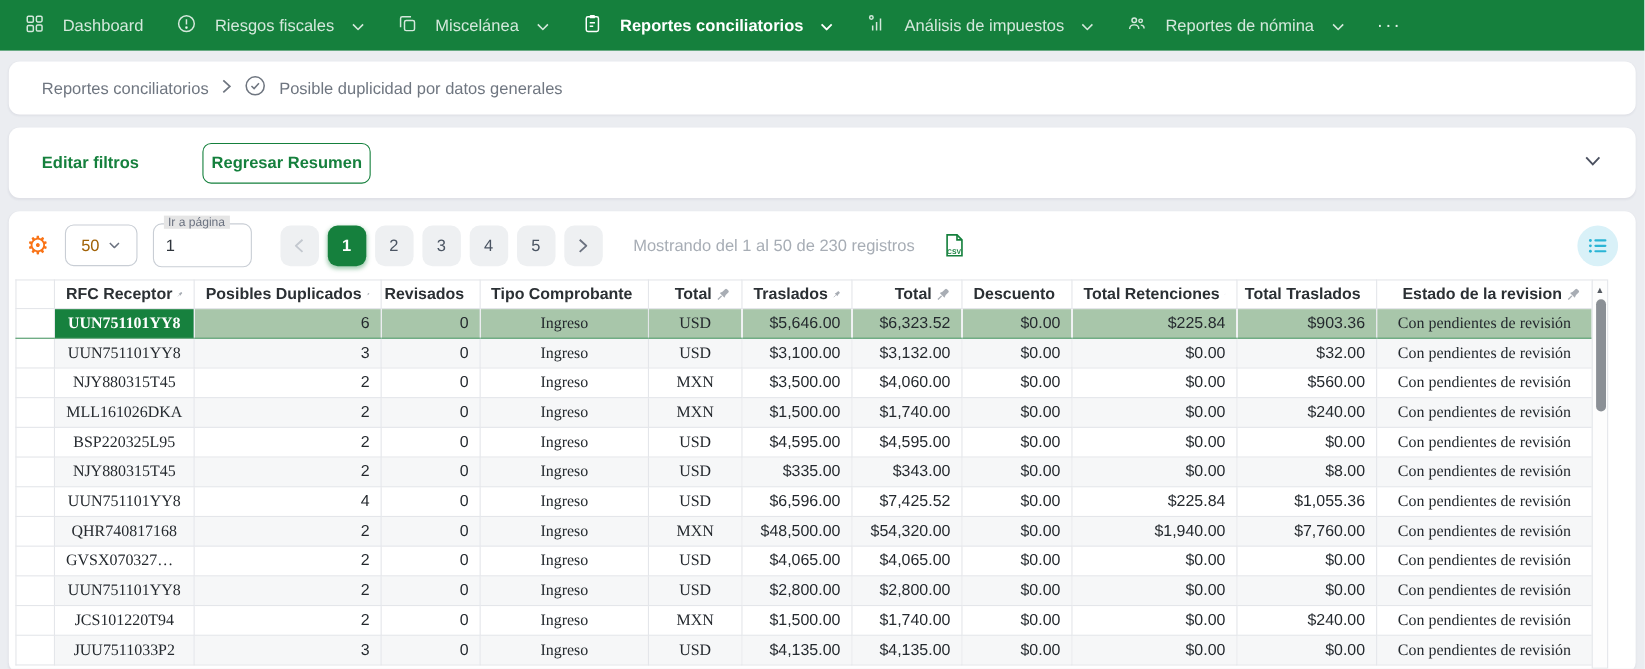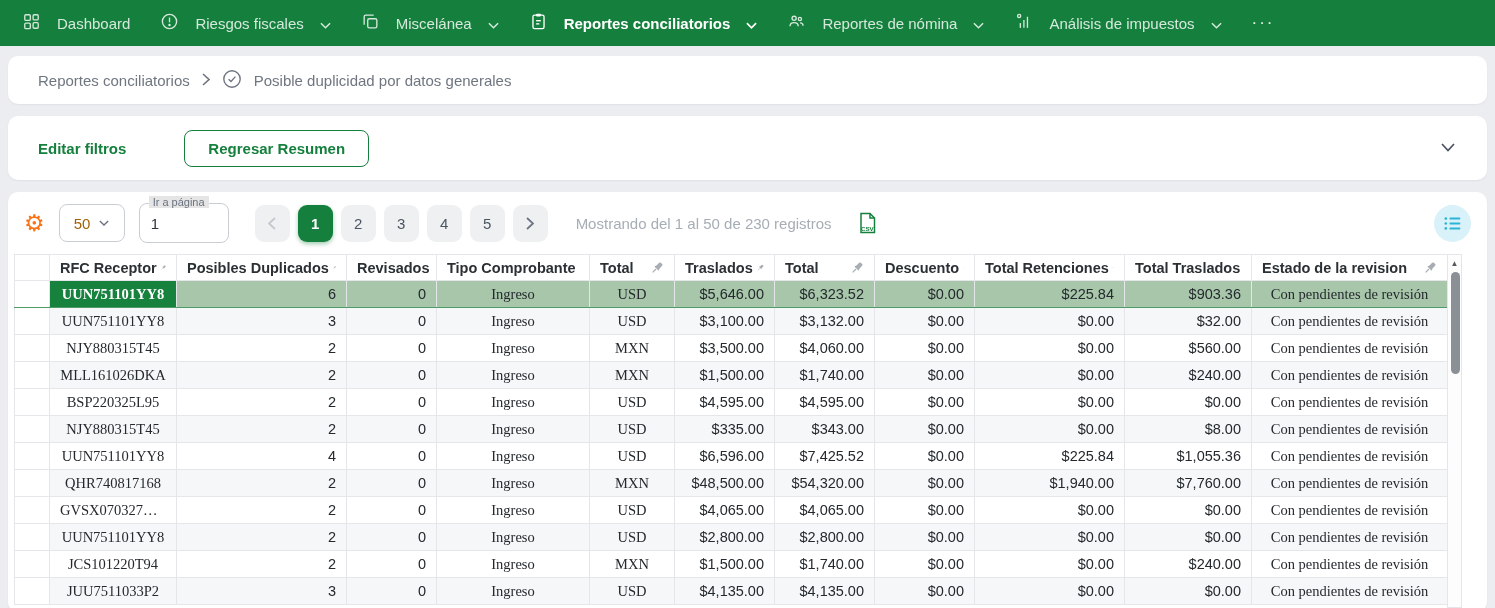--- a/index.html
+++ b/index.html
@@ -16,21 +16,21 @@
   .nav-more { color:rgba(255,255,255,.9); font-size:17px; letter-spacing:2px; cursor:pointer; }
 
   
   .card { background:#fff; border-radius:10px; box-shadow:0 1px 2px rgba(30,40,60,.06); }
   .crumbbar { margin:10px 8px 0; height:48px; display:flex; align-items:center; gap:12px;
     padding:0 30px; color:#6f7680; font-size:15px; }
   .crumbbar .crumb { cursor:pointer; }
   .filterbar { margin:12px 8px 11px; height:64px; display:flex; align-items:center; padding:0 30px; position:relative; }
   .link-green { color:var(--nav-green); font-weight:700; font-size:15px; cursor:pointer; }
   .btn-outline { margin-left:58px; border:1px solid var(--nav-green); color:var(--nav-green);
-    font-weight:700; font-size:15px; background:#fff; border-radius:8px; padding:9px 23px; cursor:pointer; }
+    font-weight:700; font-size:15px; background:#fff; border-radius:8px; padding:9px 7px; cursor:pointer; }
   .collapse-chev { position:absolute; right:32px; top:22px; cursor:pointer; color:#4b5160; }
 
   .maincard { margin:12px 8px 0; height:420px; padding:0 6px; position:relative; overflow:hidden; }
 
   
   .toolbar { height:62px; display:flex; align-items:center; padding:0 10px; gap:14px; }
   .gear { color:var(--orange); font-size:23px; line-height:1; cursor:pointer; }
   .pagesize { width:66px; height:38px; border:1px solid #c9ced5; border-radius:8px; display:flex;
     align-items:center; justify-content:center; gap:9px; font-size:15px; color:#a16207; cursor:pointer; background:#fff; }
   .gotobox { width:90px; height:40px; border:1px solid #c9ced5; border-radius:8px; position:relative;
@@ -50,21 +50,21 @@
   .viewbtn { margin-left:auto; width:37px; height:37px; border-radius:50%; background:var(--cyan-bg);
     display:flex; align-items:center; justify-content:center; cursor:pointer; }
 
   
   .tablewrap { position:relative; width:1448px; margin-left:0; }
   table.grid { border-collapse:collapse; table-layout:fixed; width:1433px; background:#fff;
     font-size:14.5px; color:#24292e; }
   .grid th, .grid td { border:1px solid #e4e6ea; height:27px; padding:0 10px; white-space:nowrap;
     overflow:hidden; text-overflow:ellipsis; }
   .grid thead th { font-weight:700; color:#2b3034; background:#fff; height:26px; }
-  .grid thead .hwrap { display:flex; align-items:center; justify-content:space-between; gap:4px; }
+  .grid thead .hwrap { display:flex; align-items:center; justify-content:flex-end; gap:4px; }
   .grid td.al-right { text-align:right; }
   .grid td.al-left { text-align:center;font-family:Liberation Serif, serif; }
   .grid td.lead { background:#fff; }
   .grid tr.striped td { background:#f6f7f8; }
   .grid tr.striped td.lead { background:#fff; }
   .grid tr.selected td { background:var(--sel-row); border-bottom-color:#4e9a68; }
   .grid tr.selected td.lead { background:#fff; }
   .grid tr.selected td.sel-cell { background:var(--sel-cell); color:#fff; font-weight:700; }
   .grid tbody tr { cursor:pointer; }
 
@@ -124,40 +124,40 @@
       </svg></span>
     <span>Reportes conciliatorios</span>
     <span>
       <svg width="11" height="7" viewBox="0 0 12 7" fill="none" stroke="currentColor" stroke-width="1.8">
           <polyline points="1,1 6,6 11,1"></polyline>
         </svg></span>
   </div>
   <div class="nav-item">
     <span>
       <svg width="19" height="19" viewBox="0 0 24 24" fill="none" stroke="currentColor" stroke-width="1.7">
+        <circle cx="6.5" cy="5" r="2"></circle>
+          <line x1="8" y1="20" x2="8" y2="14"></line>
+          <line x1="12.5" y1="20" x2="12.5" y2="10"></line>
+          <line x1="17" y1="20" x2="17" y2="6"></line>
+      </svg></span>
+    <span>Análisis de impuestos</span>
+    <span>
+      <svg width="11" height="7" viewBox="0 0 12 7" fill="none" stroke="currentColor" stroke-width="1.6">
+          <polyline points="1,1 6,6 11,1"></polyline>
+        </svg></span>
+  </div>
+  <div class="nav-item">
+    <span>
+      <svg width="19" height="19" viewBox="0 0 24 24" fill="none" stroke="currentColor" stroke-width="1.7">
         <circle cx="9" cy="8" r="2.6"></circle>
           <circle cx="16.3" cy="8.8" r="2"></circle>
         <path d="M3.8 18c0-3 2.4-4.6 5.2-4.6s5.2 1.6 5.2 4.6"></path>
           <path d="M16.5 13.7c2.4 0 3.8 1.6 3.8 3.8"></path>
       </svg></span>
     <span>Reportes de nómina</span>
-    <span>
-      <svg width="11" height="7" viewBox="0 0 12 7" fill="none" stroke="currentColor" stroke-width="1.6">
-          <polyline points="1,1 6,6 11,1"></polyline>
-        </svg></span>
-  </div>
-  <div class="nav-item">
-    <span>
-      <svg width="19" height="19" viewBox="0 0 24 24" fill="none" stroke="currentColor" stroke-width="1.7">
-        <circle cx="6.5" cy="5" r="2"></circle>
-          <line x1="8" y1="20" x2="8" y2="14"></line>
-          <line x1="12.5" y1="20" x2="12.5" y2="10"></line>
-          <line x1="17" y1="20" x2="17" y2="6"></line>
-      </svg></span>
-    <span>Análisis de impuestos</span>
     <span>
       <svg width="11" height="7" viewBox="0 0 12 7" fill="none" stroke="currentColor" stroke-width="1.6">
           <polyline points="1,1 6,6 11,1"></polyline>
         </svg></span>
   </div>
   <div class="nav-more">···</div>
 </nav>
 
 <div class="card crumbbar">
   <span class="crumb">Reportes conciliatorios</span>

